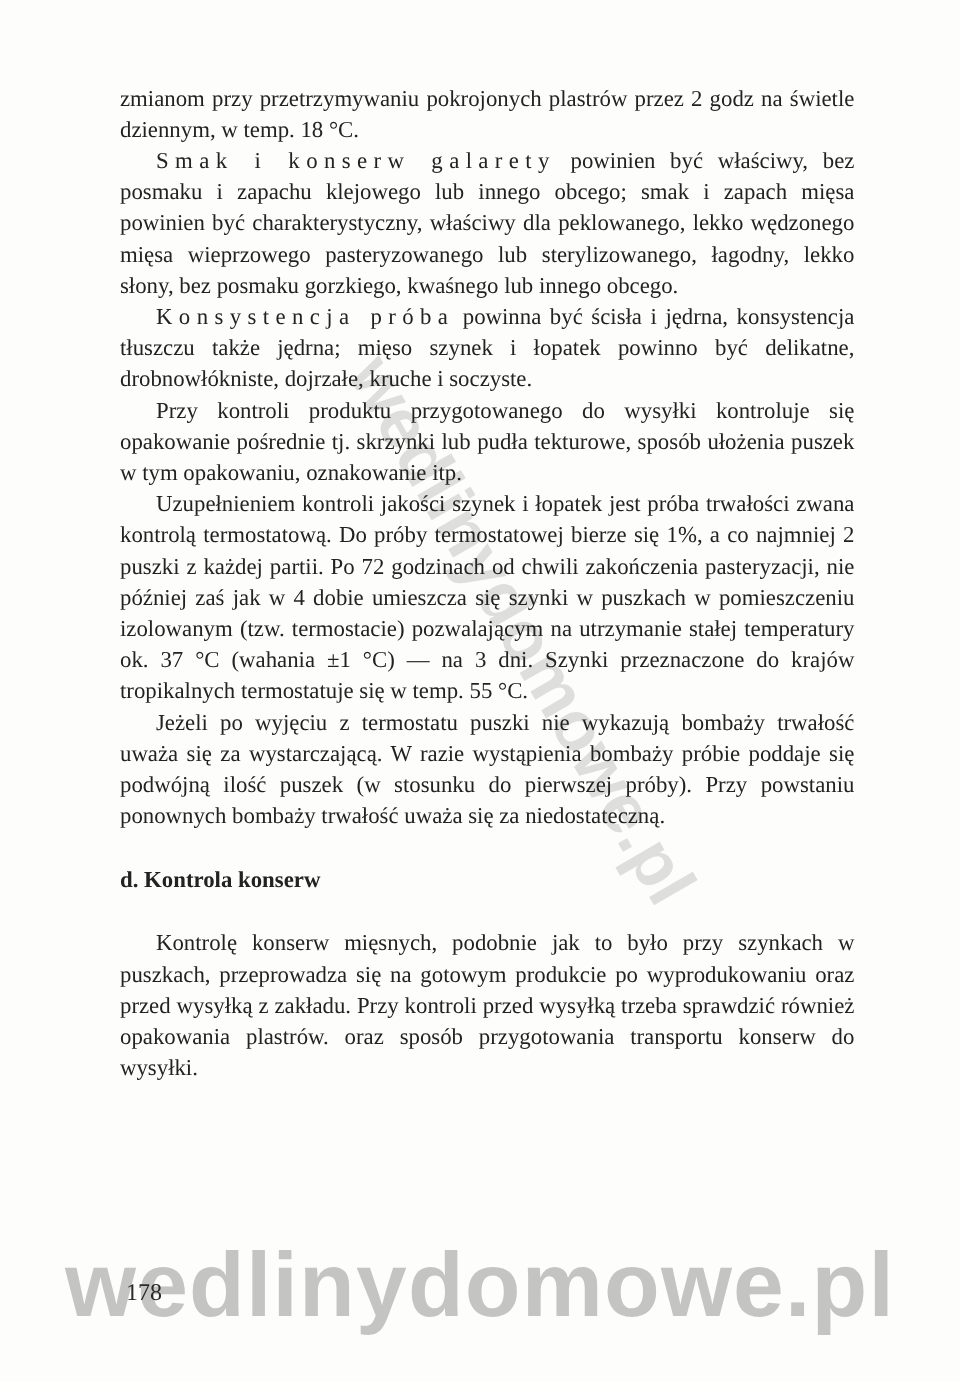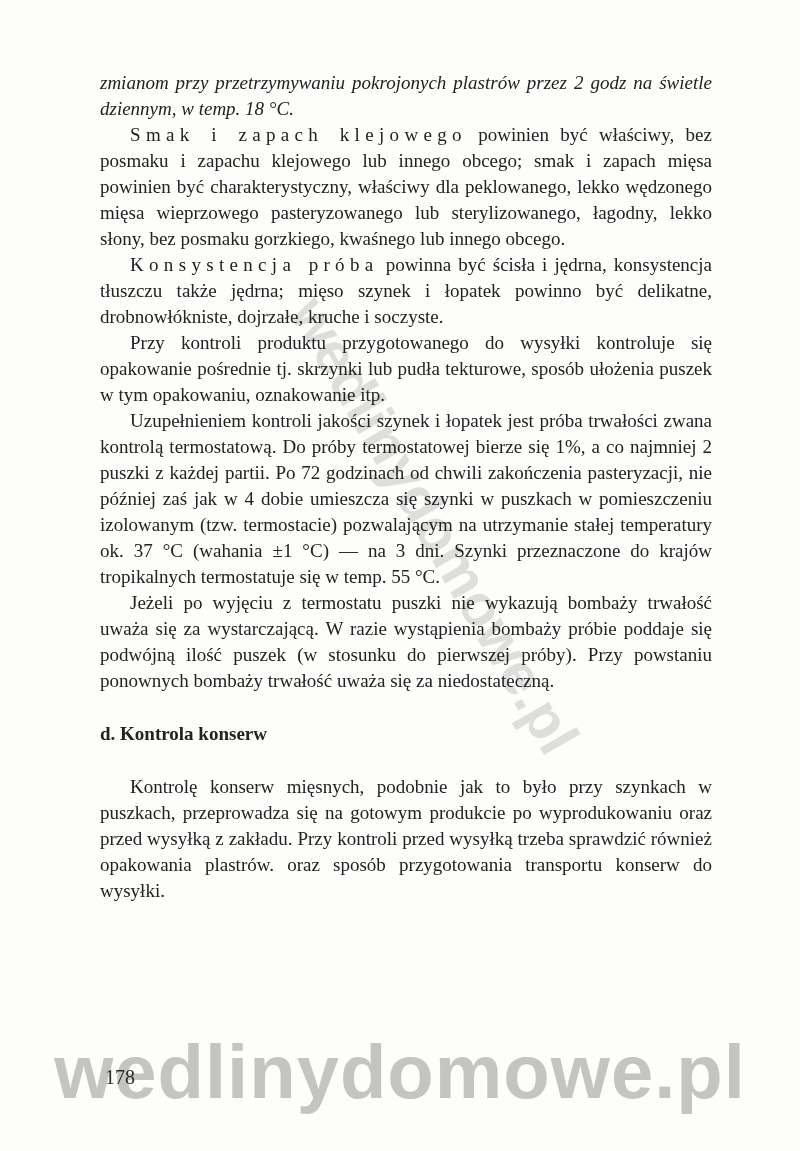--- a/index.html
+++ b/index.html
@@ -25,21 +25,20 @@
     line-height: 26px;
     text-align: justify;
     z-index: 2;
   }
   .content p {
     margin: 0;
     text-indent: 30px;
   }
   .content p.no-indent {
     text-indent: 0;
-    font-style: italic;
   }
   .spaced {
     letter-spacing: 0.28em;
   }
   .heading {
     text-align: left;
     font-weight: bold;
     font-size: 19px;
     margin: 27px 0 27px 0;
     text-indent: 0 !important;
@@ -87,21 +86,21 @@
 <div class="page">
 
   <div class="watermark-diagonal">wedlinydomowe.pl</div>
 
   <div class="watermark-bottom">wedlinydomowe.pl</div>
 
   <div class="content">
 
     <p class="no-indent">zmianom przy przetrzymywaniu pokrojonych plastrów przez 2 godz na świetle dziennym, w temp. 18 °C.</p>
 
-    <p><span class="spaced">Smak i zapach klejowego</span> <span>powinien być właściwy, bez posmaku i zapachu klejowego lub innego obcego; smak i zapach mięsa powinien być charakterystyczny, właściwy dla peklowanego, lekko wędzonego mięsa wieprzowego pasteryzowanego lub sterylizowanego, łagodny, lekko słony, bez posmaku gorzkiego, kwaśnego lub innego obcego.</span></p>
+    <p><span class="spaced">Smak i konserw galarety</span> <span>powinien być właściwy, bez posmaku i zapachu klejowego lub innego obcego; smak i zapach mięsa powinien być charakterystyczny, właściwy dla peklowanego, lekko wędzonego mięsa wieprzowego pasteryzowanego lub sterylizowanego, łagodny, lekko słony, bez posmaku gorzkiego, kwaśnego lub innego obcego.</span></p>
 
     <p><span class="spaced">Konsystencja próba</span> <span>powinna być ścisła i jędrna, konsystencja tłuszczu także jędrna; mięso szynek i łopatek powinno być delikatne, drobnowłókniste, dojrzałe, kruche i soczyste.</span></p>
 
     <p>Przy kontroli produktu przygotowanego do wysyłki kontroluje się opakowanie pośrednie tj. skrzynki lub pudła tekturowe, sposób ułożenia puszek w tym opakowaniu, oznakowanie itp.</p>
 
     <p>Uzupełnieniem kontroli jakości szynek i łopatek jest próba trwałości zwana kontrolą termostatową. Do próby termostatowej bierze się 1%, a co najmniej 2 puszki z każdej partii. Po 72 godzinach od chwili zakończenia pasteryzacji, nie później zaś jak w 4 dobie umieszcza się szynki w puszkach w pomieszczeniu izolowanym (tzw. termostacie) pozwalającym na utrzymanie stałej temperatury ok. 37 °C (wahania ±1 °C) — na 3 dni. Szynki przeznaczone do krajów tropikalnych termostatuje się w temp. 55 °C.</p>
 
     <p>Jeżeli po wyjęciu z termostatu puszki nie wykazują bombaży trwałość uważa się za wystarczającą. W razie wystąpienia bombaży próbie poddaje się podwójną ilość puszek (w stosunku do pierwszej próby). Przy powstaniu ponownych bombaży trwałość uważa się za niedostateczną.</p>
 
     <h3 class="heading">d. Kontrola konserw</h3>

